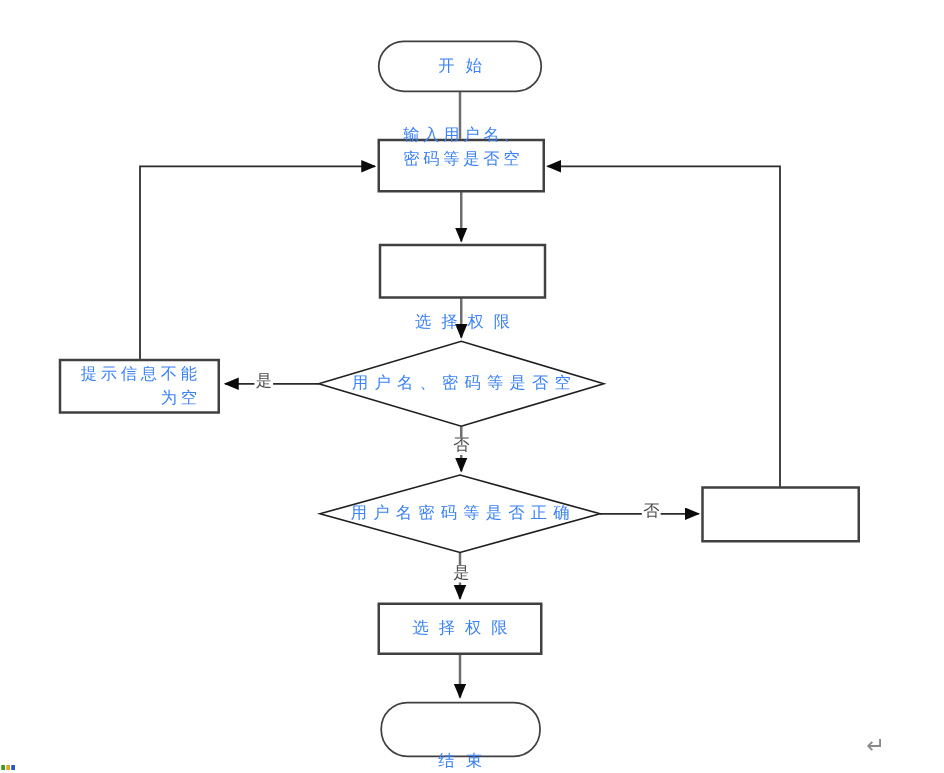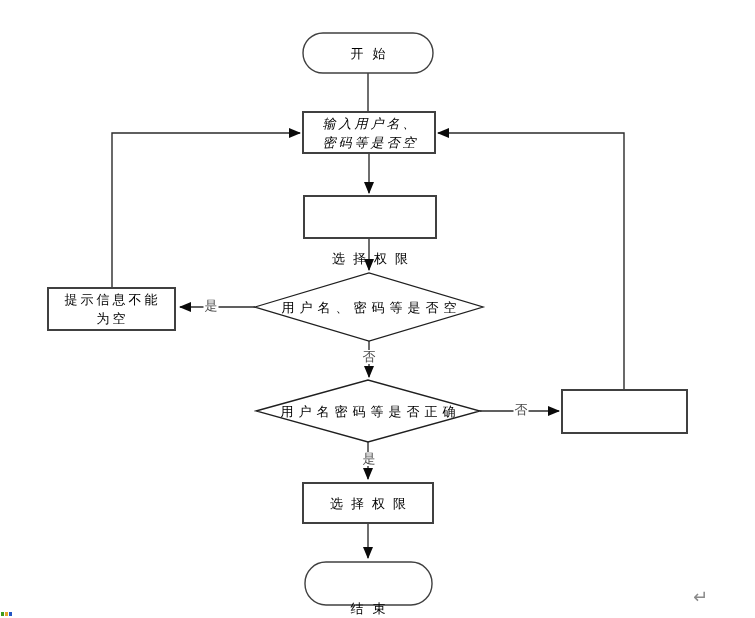--- a/index.html
+++ b/index.html
@@ -11,21 +11,21 @@
     overflow: hidden;
   }
   .canvas { position: absolute; left: 0; top: 0; width: 755px; height: 618px; }
   svg.wires { position: absolute; left: 0; top: 0; }
 
   
   .lbl {
     position: absolute;
     transform: translate(-50%, -50%);
     font-size: 13px;
-    color: #000000;
+    color: #3b82f6;
     white-space: nowrap;
     text-align: center;
     line-height: 19px;
   }
   .ls9 { letter-spacing: 9px; text-indent: 9px; }
   .ls8 { letter-spacing: 8px; text-indent: 8px; }
   .ls5 { letter-spacing: 5px; text-indent: 5px; }
   .ls3 { letter-spacing: 3px; text-indent: 3px; }
   .lbl .ln { display: block; }
 
@@ -82,30 +82,30 @@
     <polygon points="255,307 369,273 483,307 369,341" fill="#ffffff" stroke="#1f1f1f" stroke-width="1.3"></polygon>
     <rect x="48" y="288" width="127" height="42" fill="#ffffff" stroke="#404040" stroke-width="2"></rect>
     <polygon points="256,411 368,380 480,411 368,442" fill="#ffffff" stroke="#1f1f1f" stroke-width="1.3"></polygon>
     <rect x="562" y="390" width="125" height="43" fill="#ffffff" stroke="#404040" stroke-width="2"></rect>
     <rect x="303" y="483" width="130" height="40" fill="#ffffff" stroke="#404040" stroke-width="2"></rect>
     <rect x="305" y="562" width="127" height="43" rx="21" ry="21" fill="#ffffff" stroke="#404040" stroke-width="1.4"></rect>
   </svg>
 
   <div class="lbl ls9" style="left:368px; top:53px;">开始</div>
 
-  <div class="lbl ls3" style="left:369px; top:133px;font-style:italic;">
+  <div class="lbl ls3" style="left:369px; top:118px;">
     <span class="ln">输入用户名、</span>
     <span class="ln">密码等是否空</span>
   </div>
 
   <div class="lbl ls8" style="left:370px; top:217px;margin-top:41px;">选择权限</div>
 
   <div class="lbl ls5" style="left:369px; top:307px;">用户名、密码等是否空</div>
 
-  <div class="lbl ls3" style="left:111px; top:309px;">
+  <div class="lbl ls3" style="left:111px; top:309px;text-align:right;">
     <span class="ln">提示信息不能</span>
     <span class="ln">为空</span>
   </div>
 
   <div class="lbl ls5" style="left:368px; top:411px;">用户名密码等是否正确</div>
 
 
   <div class="lbl ls8" style="left:368px; top:503px;">选择权限</div>
 
   <div class="lbl ls9" style="left:368px; top:609px;font-family:Liberation Mono, monospace;">结束</div>

